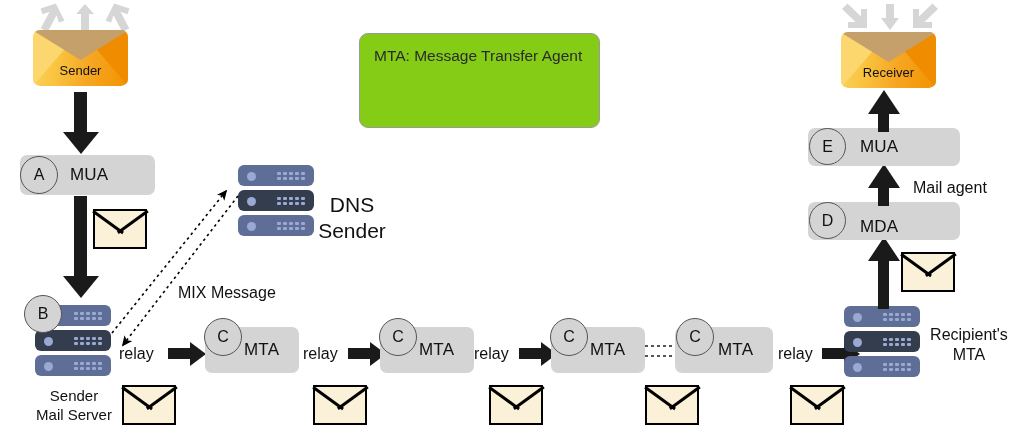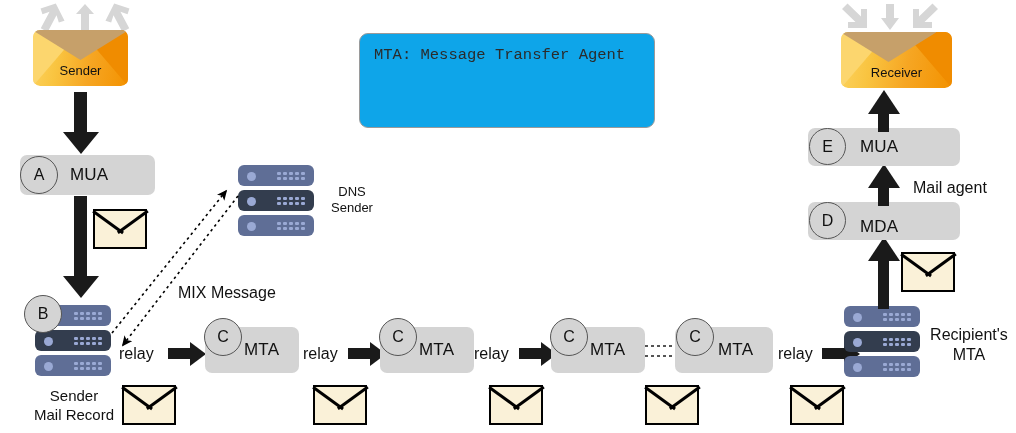--- a/index.html
+++ b/index.html
@@ -59,23 +59,23 @@
   
   .arrowV{position:absolute;}
   .arrowV .stem{position:absolute;background:#1a1a1a;}
   .arrowV .head{position:absolute;width:0;height:0;}
 
   
   .txt{position:absolute;color:#111;font-size:16px;line-height:1.25;}
   .txt.c{text-align:center;}
 
   
-  #legend{position:absolute;left:359px;top:33px;width:296px;height:95px;
-    border:1.3px solid #9a9a9a;border-radius:9px;background:#0ea5e9;box-sizing:border-box;
-    padding:9px 0 0 14px;font-family:Liberation Mono, monospace;}
+  #legend{position:absolute;left:359px;top:33px;width:241px;height:95px;
+    border:1.3px solid #9a9a9a;border-radius:9px;background:#84cc16;box-sizing:border-box;
+    padding:9px 0 0 14px;}
   #legend div{font-size:15.5px;color:#2b2b2b;line-height:1.62;}
 
   
   .gray-arrows{position:absolute;}
   .gray-arrows svg{display:block;}
 
   
   #mixsvg{position:absolute;left:0;top:0;width:1016px;height:433px;pointer-events:none;}
 </style>
 </head>
@@ -140,38 +140,38 @@
     <div class="bar b3">
         <div class="dotc"></div>
         <div class="grid"></div>
       </div>
   </div>
   <div class="badge" style="left:24px;top:295px;width:38px;height:38px;">
     <span>B</span>
   </div>
   <div class="txt c" style="left:14px;top:387px;width:120px;font-size:15px;">
     <div>Sender</div>
-    <div>Mail Record</div>
+    <div>Mail Server</div>
   </div>
 
   <div class="server" style="left:238px;top:165px;">
     <div class="bar b1">
         <div class="dotc"></div>
         <div class="grid"></div>
       </div>
     <div class="bar b2">
         <div class="dotc"></div>
         <div class="grid"></div>
       </div>
     <div class="bar b3">
         <div class="dotc"></div>
         <div class="grid"></div>
       </div>
   </div>
-  <div class="txt c" style="left:318px;top:184px;width:68px;font-size:13px;">
+  <div class="txt c" style="left:318px;top:192px;width:68px;font-size:21px;">
     <div>DNS</div>
     <div>Sender</div>
   </div>
 
   <svg id="mixsvg">
     <defs>
       <marker id="ah" markerWidth="7" markerHeight="7" refX="5.4" refY="3" orient="auto">
         <path d="M0,0 L6.5,3 L0,6 L1.6,3 Z" fill="#000"></path>
       </marker>
     </defs>
@@ -309,21 +309,21 @@
   </div>
   <div class="badge" style="left:809px;top:128px;width:37px;height:37px;">
     <span>E</span>
   </div>
 
   <div class="arrowV" style="left:868px;top:90px;width:32px;height:42px;">
     <div class="stem" style="left:10px;top:20px;width:11px;height:22px;"></div>
     <div class="head" style="left:0;top:0;border-left:16px solid transparent;border-right:16px solid transparent;border-bottom:24px solid #1a1a1a;"></div>
   </div>
 
-  <div class="bigenv" style="left:841px;top:32px;padding-left:16px;">
+  <div class="bigenv" style="left:841px;top:32px;">
     <div class="base"></div>
     <div class="tri-l"></div>
     <div class="tri-r"></div>
     <div class="flap2"></div>
     <span class="name">Receiver</span>
   </div>
 
   <div class="gray-arrows" style="left:838px;top:2px;">
     <svg width="104" height="30" viewBox="0 0 104 30">
       <g fill="#d6d6d6">

